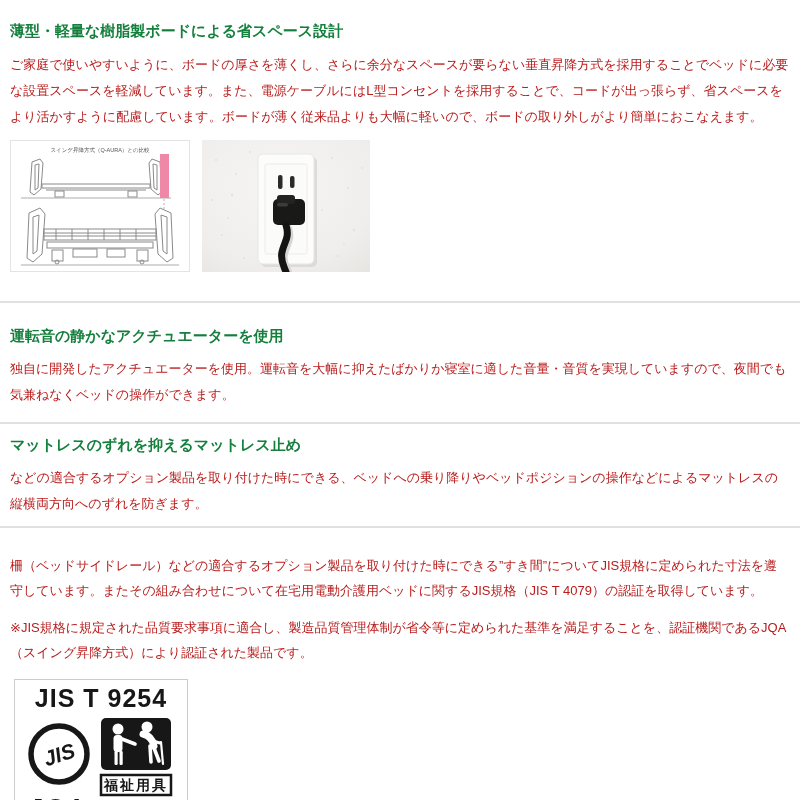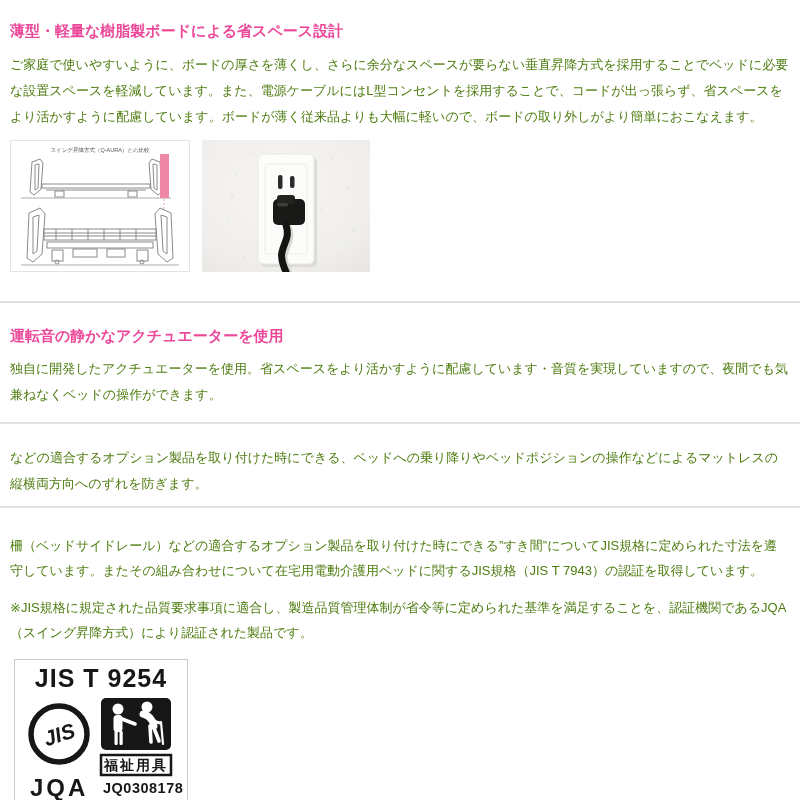--- a/index.html
+++ b/index.html
@@ -6,25 +6,25 @@
   .page{
     position:relative;
     width:800px;height:800px;
     background:#ffffff;
     font-family:"Liberation Sans","DejaVu Sans",sans-serif;
     color:#3d3d3d;
     overflow:hidden;
   }
   .content{padding:0 10px;}
   .section-heading{
-    font-size:15px;font-weight:bold;color:#ec4899;
+    font-size:15px;font-weight:bold;color:#15803d;
     margin:0;padding:0;line-height:20px;
   }
   .section-body{
-    font-size:13px;line-height:26px;color:#4d7c0f;
+    font-size:13px;line-height:26px;color:#b91c1c;
     margin:0;overflow-wrap:anywhere;word-break:break-all;
   }
   .divider{
     width:800px;height:0;
     border-top:2px solid #e0e0e0;
     margin:0;
   }
   .s1{padding-top:21px;}
   .s1 .section-body{margin-top:11px;}
   .figures{display:flex;gap:12px;margin-top:10px;}
@@ -149,33 +149,34 @@
         </svg>
       </div>
 
     </div>
   </div>
 
   <div class="divider div1"></div>
 
   <div class="content s2">
     <div class="section-heading">運転音の静かなアクチュエーターを使用</div>
-    <div class="section-body">独自に開発したアクチュエーターを使用。省スペースをより活かすように配慮しています・音質を実現していますので、夜間でも気兼ねなくベッドの操作ができます。</div>
+    <div class="section-body">独自に開発したアクチュエーターを使用。運転音を大幅に抑えたばかりか寝室に適した音量・音質を実現していますので、夜間でも気兼ねなくベッドの操作ができます。</div>
   </div>
 
   <div class="divider div2"></div>
 
   <div class="content s3">
+    <div class="section-heading">マットレスのずれを抑えるマットレス止め</div>
     <div class="section-body">などの適合するオプション製品を取り付けた時にできる、ベッドへの乗り降りやベッドポジションの操作などによるマットレスの縦横両方向へのずれを防ぎます。</div>
   </div>
 
   <div class="divider div3"></div>
 
   <div class="content s4">
-    <div class="section-body">柵（ベッドサイドレール）などの適合するオプション製品を取り付けた時にできる”すき間”についてJIS規格に定められた寸法を遵守しています。またその組み合わせについて在宅用電動介護用ベッドに関するJIS規格（JIS T 7943）の認証を取得しています。</div>
+    <div class="section-body">柵（ベッドサイドレール）などの適合するオプション製品を取り付けた時にできる”すき間”についてJIS規格に定められた寸法を遵守しています。またその組み合わせについて在宅用電動介護用ベッドに関するJIS規格（JIS T 4079）の認証を取得しています。</div>
     <div class="section-body">※JIS規格に規定された品質要求事項に適合し、製造品質管理体制が省令等に定められた基準を満足することを、認証機関であるJQA（スイング昇降方式）により認証された製品です。</div>
 
     <div class="jis-logo-box">
       <svg width="172" height="144" viewBox="0 0 172 144">
         <text x="86" y="27" text-anchor="middle" font-size="25" font-weight="bold" letter-spacing="1" fill="#171717">JIS T 9254</text>
         <g>
           <circle cx="44" cy="74" r="28" fill="none" stroke="#171717" stroke-width="5.5"></circle>
           <text x="44" y="82" text-anchor="middle" font-size="21" font-weight="bold" font-style="italic" fill="#171717" transform="rotate(-18 44 74)">JIS</text>
         </g>
         <g>

